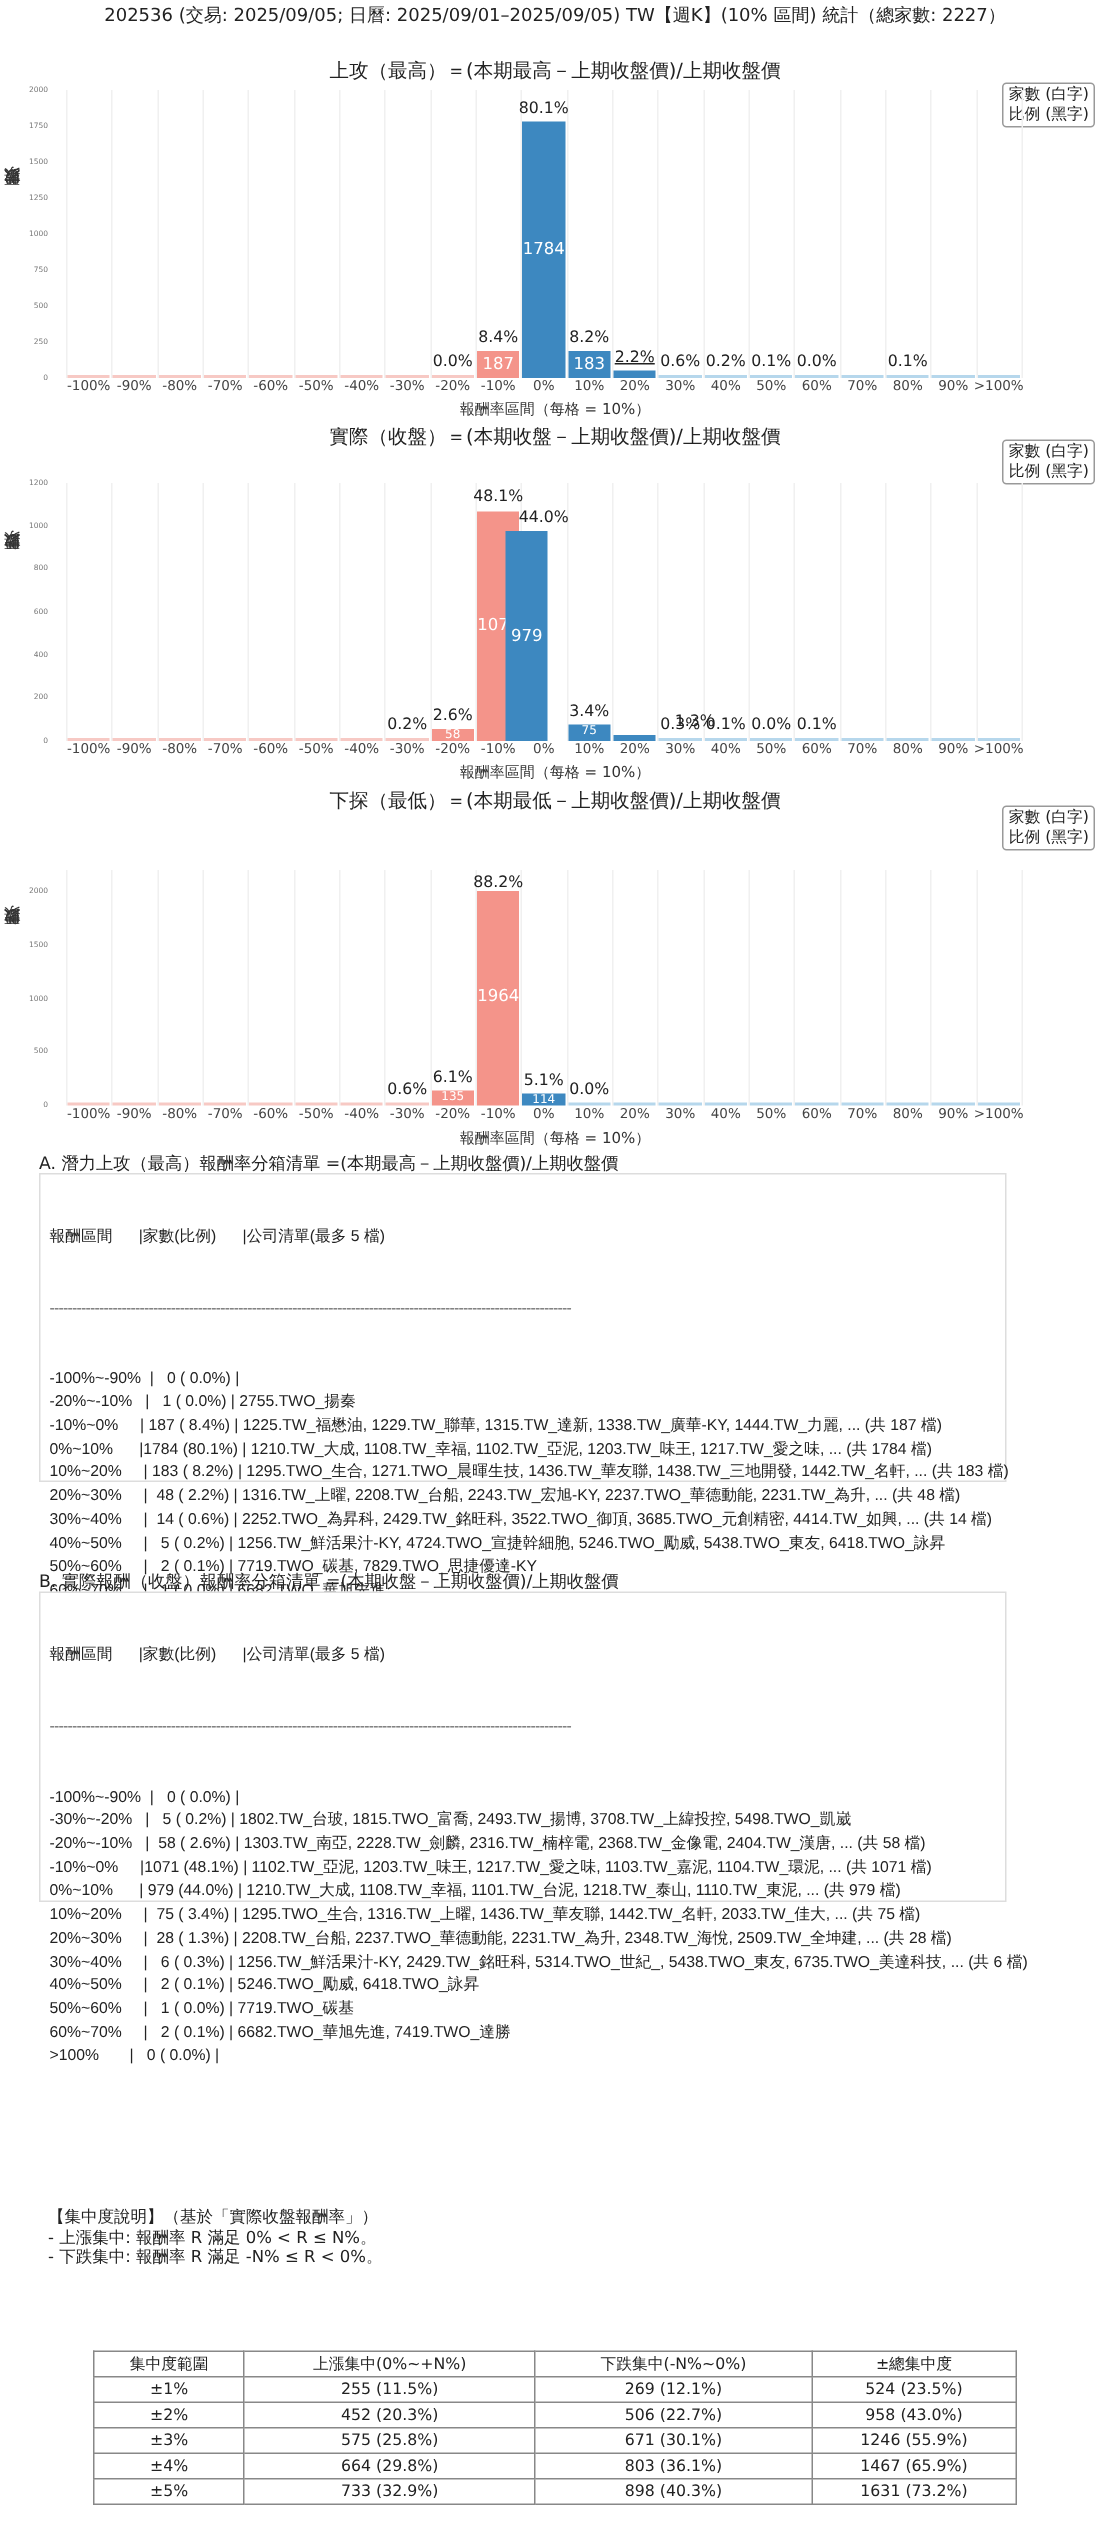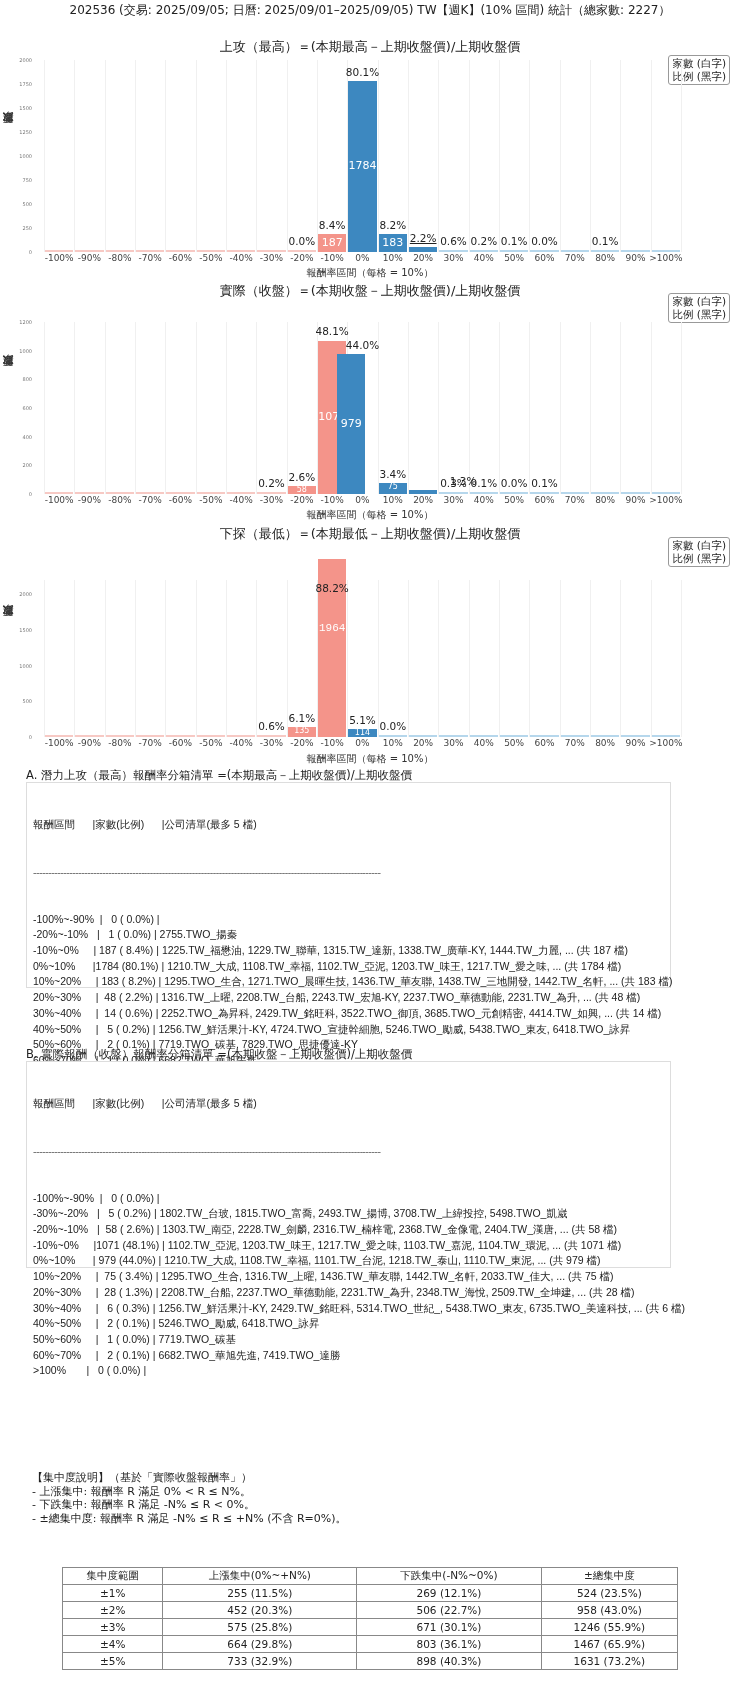--- a/index.html
+++ b/index.html
@@ -280,21 +280,21 @@
       <div class="bar zero-neg" style="left: 92px; width: 28.3333px;"></div>
       <div class="bar zero-neg" style="left: 122.333px; width: 28.3333px;"></div>
       <div class="bar zero-neg" style="left: 152.667px; width: 28.3333px;"></div>
       <div class="bar zero-neg" style="left: 183px; width: 28.3333px;"></div>
       <div class="bar zero-neg" style="left: 213.333px; width: 28.3333px;"></div>
       <div class="pct" style="left: 227.5px; top: 140px;">0.6%</div>
       <div class="bar neg" style="left: 243.667px; width: 28.3333px; height: 9.63409px;">
         <div class="count" style="top: -1px; font-size: 8px;">135</div>
       </div>
       <div class="pct" style="left: 257.833px; top: 132.366px;">6.1%</div>
-      <div class="bar neg" style="left: 274px; width: 28.3333px; height: 178px; font-family: Liberation Mono, monospace;">
+      <div class="bar neg" style="left: 274px; width: 28.3333px; height: 143px;">
         <div class="count" style="top: 63.0791px;">1964</div>
       </div>
       <div class="pct" style="left: 288.167px; top: 1.84182px;">88.2%</div>
       <div class="bar pos" style="left: 304.333px; width: 28.3333px; height: 8.13545px;">
         <div class="count" style="top: -1px; font-size: 8px;">114</div>
       </div>
       <div class="pct" style="left: 318.5px; top: 133.865px;">5.1%</div>
       <div class="bar zero-pos" style="left: 334.667px; width: 28.3333px;"></div>
       <div class="pct" style="left: 348.833px; top: 140px;">0.0%</div>
       <div class="bar zero-pos" style="left: 365px; width: 28.3333px;"></div>
@@ -344,21 +344,20 @@
 <div class="codebox" style="top:1061px;height:207px;">
   <div>報酬區間      |家數(比例)      |公司清單(最多 5 檔)</div>
   <div class="sep">--------------------------------------------------------------------------------------------------------------------</div>
   <div class="rows"><div>-100%~-90%  |   0 ( 0.0%) |</div><div>-30%~-20%   |   5 ( 0.2%) | 1802.TW_台玻, 1815.TWO_富喬, 2493.TW_揚博, 3708.TW_上緯投控, 5498.TWO_凱崴</div><div>-20%~-10%   |  58 ( 2.6%) | 1303.TW_南亞, 2228.TW_劍麟, 2316.TW_楠梓電, 2368.TW_金像電, 2404.TW_漢唐, ... (共 58 檔)</div><div>-10%~0%     |1071 (48.1%) | 1102.TW_亞泥, 1203.TW_味王, 1217.TW_愛之味, 1103.TW_嘉泥, 1104.TW_環泥, ... (共 1071 檔)</div><div>0%~10%      | 979 (44.0%) | 1210.TW_大成, 1108.TW_幸福, 1101.TW_台泥, 1218.TW_泰山, 1110.TW_東泥, ... (共 979 檔)</div><div>10%~20%     |  75 ( 3.4%) | 1295.TWO_生合, 1316.TW_上曜, 1436.TW_華友聯, 1442.TW_名軒, 2033.TW_佳大, ... (共 75 檔)</div><div>20%~30%     |  28 ( 1.3%) | 2208.TW_台船, 2237.TWO_華德動能, 2231.TW_為升, 2348.TW_海悅, 2509.TW_全坤建, ... (共 28 檔)</div><div>30%~40%     |   6 ( 0.3%) | 1256.TW_鮮活果汁-KY, 2429.TW_銘旺科, 5314.TWO_世紀_, 5438.TWO_東友, 6735.TWO_美達科技, ... (共 6 檔)</div><div>40%~50%     |   2 ( 0.1%) | 5246.TWO_勵威, 6418.TWO_詠昇</div><div>50%~60%     |   1 ( 0.0%) | 7719.TWO_碳基</div><div>60%~70%     |   2 ( 0.1%) | 6682.TWO_華旭先進, 7419.TWO_達勝</div><div>&gt;100%       |   0 ( 0.0%) |</div></div>
 </div>
 
 <div class="note" style="top:1471px;">
   <div>【集中度說明】（基於「實際收盤報酬率」）</div>
   <div>- 上漲集中: 報酬率 R 滿足 0% &lt; R ≤ N%。</div>
   <div>- 下跌集中: 報酬率 R 滿足 -N% ≤ R &lt; 0%。</div>
-  <div>- ±總集中度: 報酬率 R 滿足 -N% ≤ R ≤ +N% (不含 R=0%)。</div>
 </div>
 
 <table class="conc">
   <thead>
     <tr>
       <th>集中度範圍</th>
       <th>上漲集中(0%~+N%)</th>
       <th>下跌集中(-N%~0%)</th>
       <th>±總集中度</th>
     </tr>

